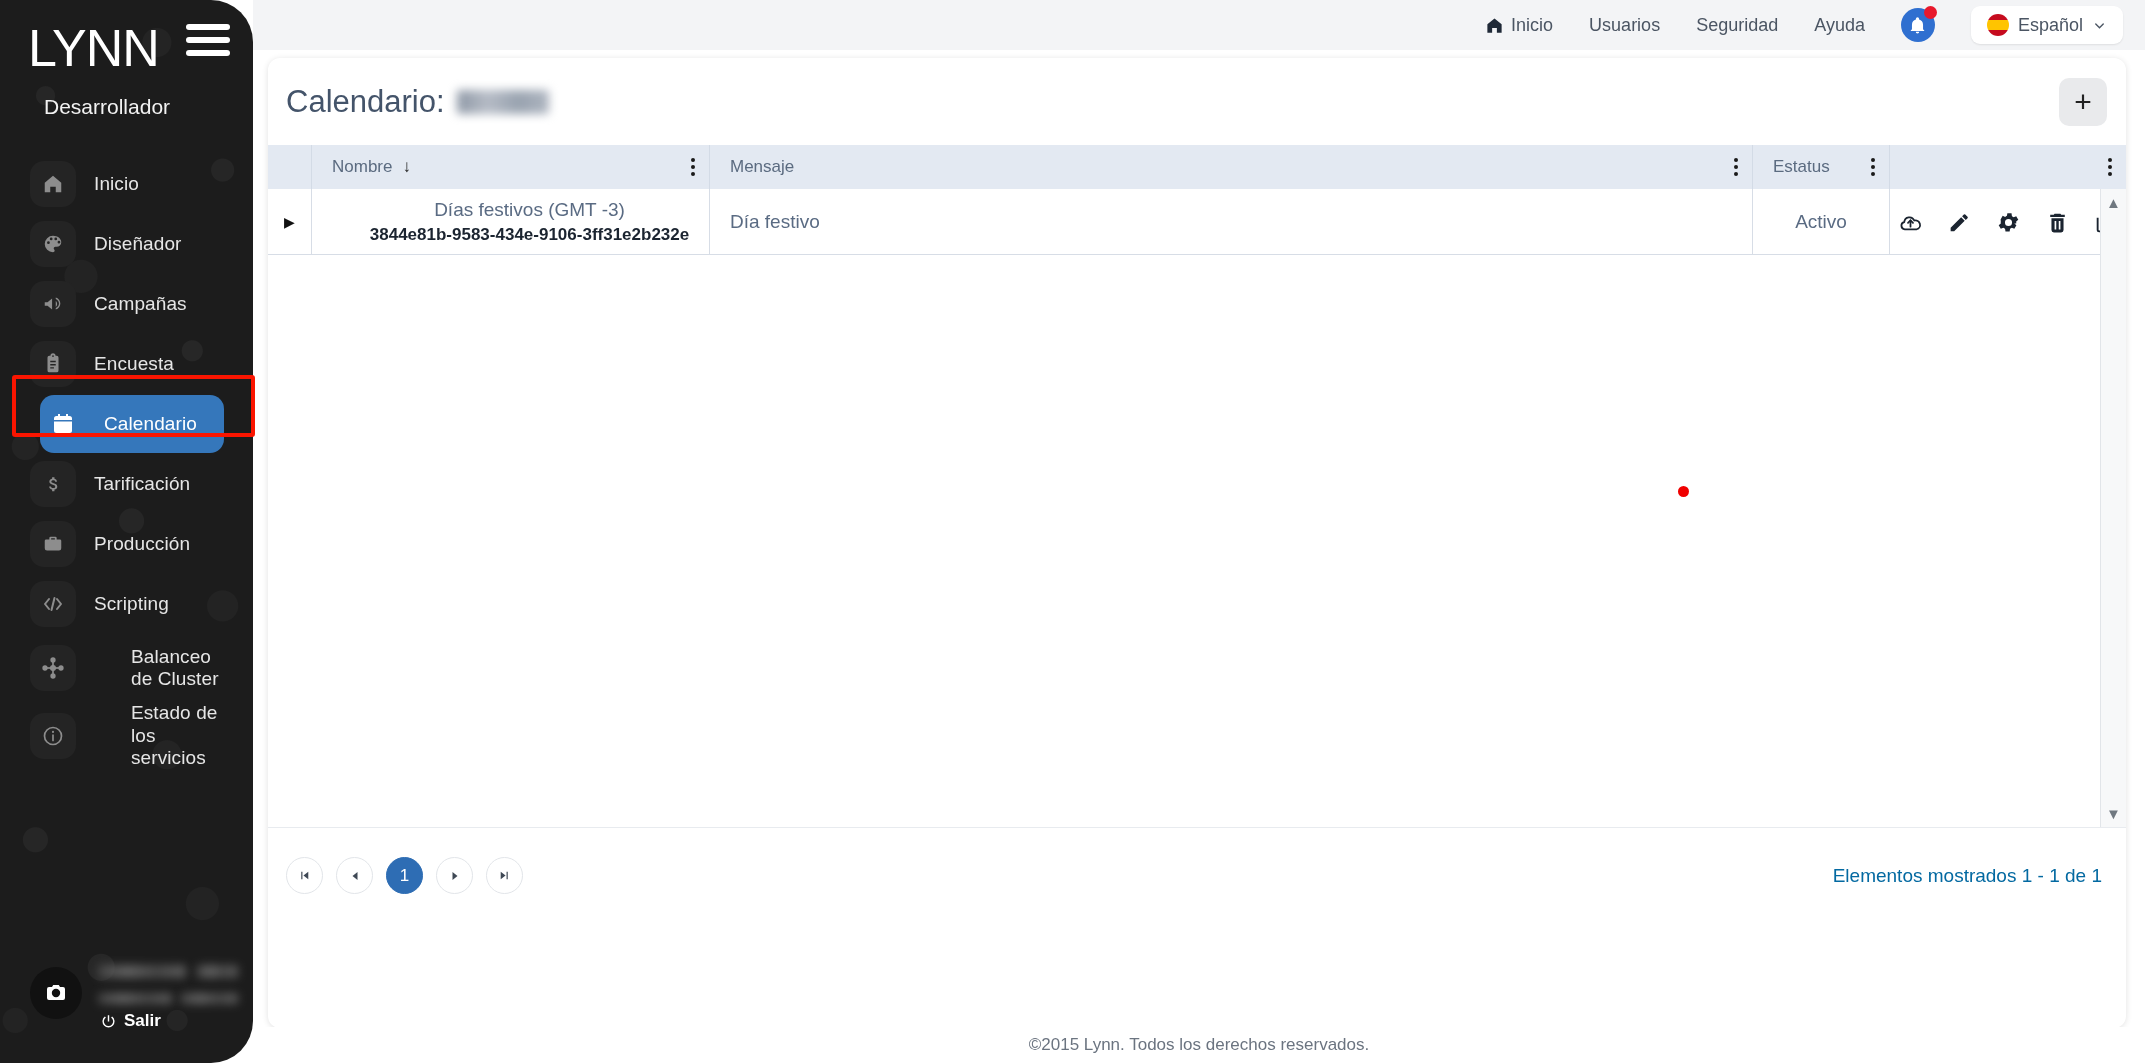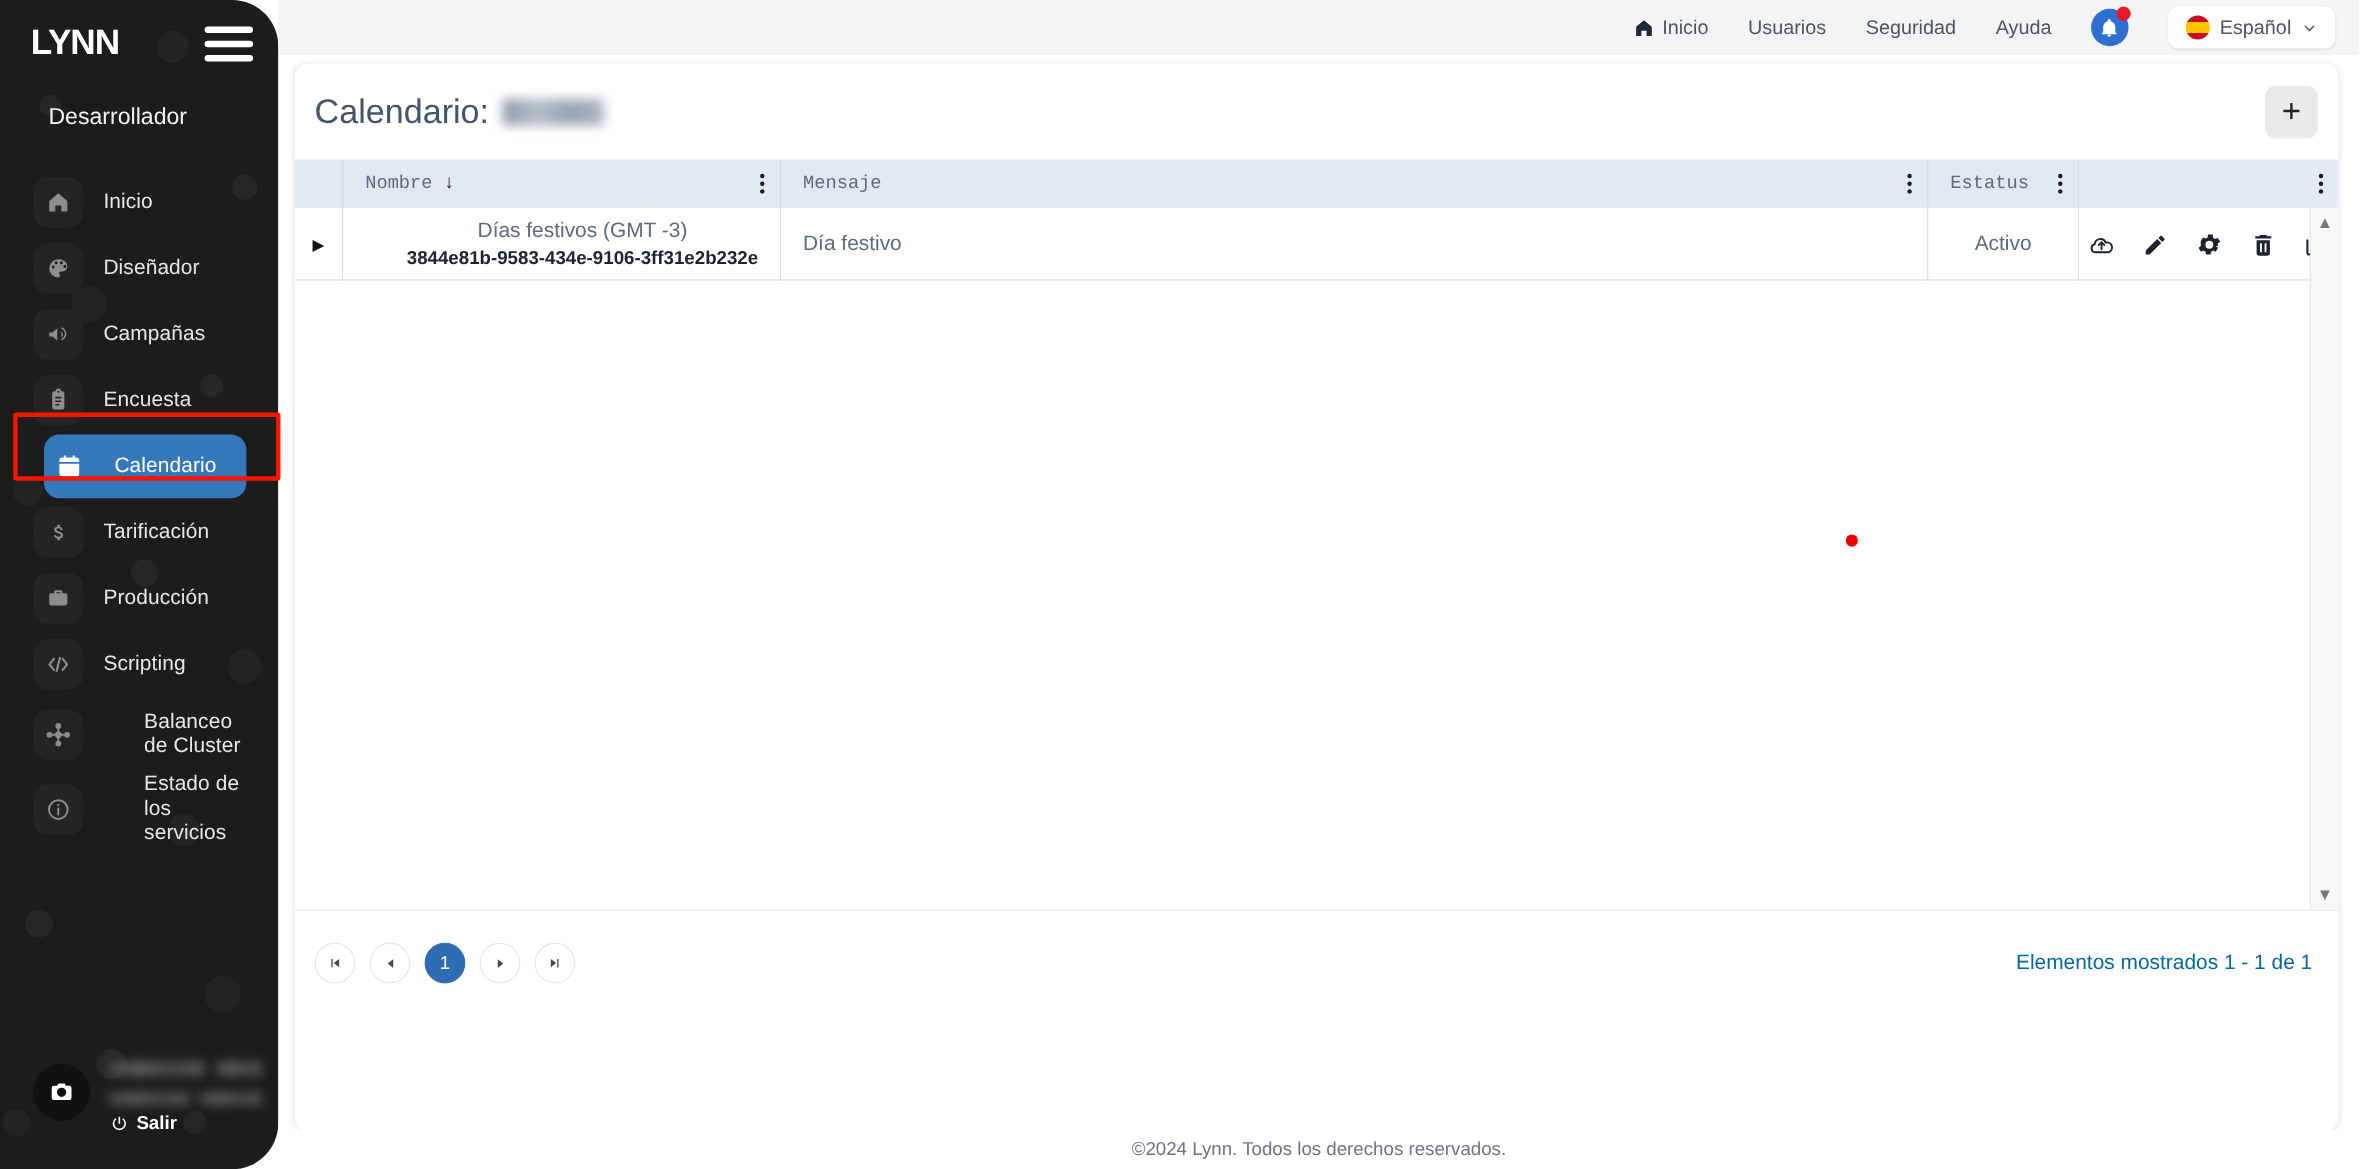--- a/index.html
+++ b/index.html
@@ -33,21 +33,21 @@
       radial-gradient(circle at 40% 91%, #272727 0 13px, transparent 14px),
       radial-gradient(circle at 70% 96%, #252525 0 10px, transparent 11px),
       radial-gradient(circle at 6% 96%, #232323 0 12px, transparent 13px);
     border-top-right-radius: 42px;
     border-bottom-right-radius: 42px;
     z-index: 5;
   }
   #sidebar-brand { position: absolute; left: 0; top: 0; width: 253px; height: 128px; }
   #logo-word {
     position: absolute; left: 28px; top: 22px;
-    color: #ffffff; font-size: 32px; font-weight: 700;
+    color: #ffffff; font-size: 52px; font-weight: 400;
     letter-spacing: -1px; line-height: 1;
   }
   #brand-sub {
     position: absolute; left: 44px; top: 95px;
     color: #f2f2f2; font-size: 21px; font-weight: 400;
   }
   #hamburger {
     position: absolute; left: 186px; top: 20px;
     width: 44px; height: 40px; cursor: pointer;
     display: flex; flex-direction: column; justify-content: center; gap: 7px;
@@ -176,21 +176,21 @@
   .th {
     color: #5b6b80; font-size: 17px;
     border-right: 1px solid #d3dbe6;
   }
   .th.last { border-right: none; }
   .c-exp { width: 44px; flex: 0 0 44px; }
   .c-name { width: 398px; flex: 0 0 398px; }
   .c-msg { width: 1043px; flex: 0 0 1043px; }
   .c-stat { width: 137px; flex: 0 0 137px; }
   .c-act { width: 236px; flex: 0 0 236px; }
-  .th-label { padding-left: 20px; display: flex; align-items: flex-end; gap: 10px; font-family: Liberation Mono, monospace; }
+  .th-label { padding-left: 20px; display: flex; align-items: flex-end; gap: 10px; }
   .kebab {
     position: absolute; right: 14px; top: 50%; transform: translateY(-50%);
     display: flex; flex-direction: column; gap: 3px; cursor: pointer;
   }
   .kebab i { width: 4px; height: 4px; border-radius: 50%; background: #1a1a1a; display: block; }
   .sort-arrow { color: #1a1a1a; font-size: 17px; }
 
   #tbody { background: #ffffff; }
   #tbody .trow {
     height: 66px; border-bottom: 1px solid #d7dde6;
@@ -549,16 +549,16 @@
                 <path d="M18 5h-2.2v14H18zM5 5l9 7-9 7z"></path>
               </svg>
           </div>
         </div>
         <div id="pg-info">Elementos mostrados 1 - 1 de 1</div>
       </div>
 
     </div>
   </div>
 
-  <div id="footer">©2024 Lynn. Todos los derechos reservados.</div>
+  <div id="footer">©2015 Lynn. Todos los derechos reservados.</div>
 
   <div id="cursor-dot"></div>
 </div>
 
 </body></html>

